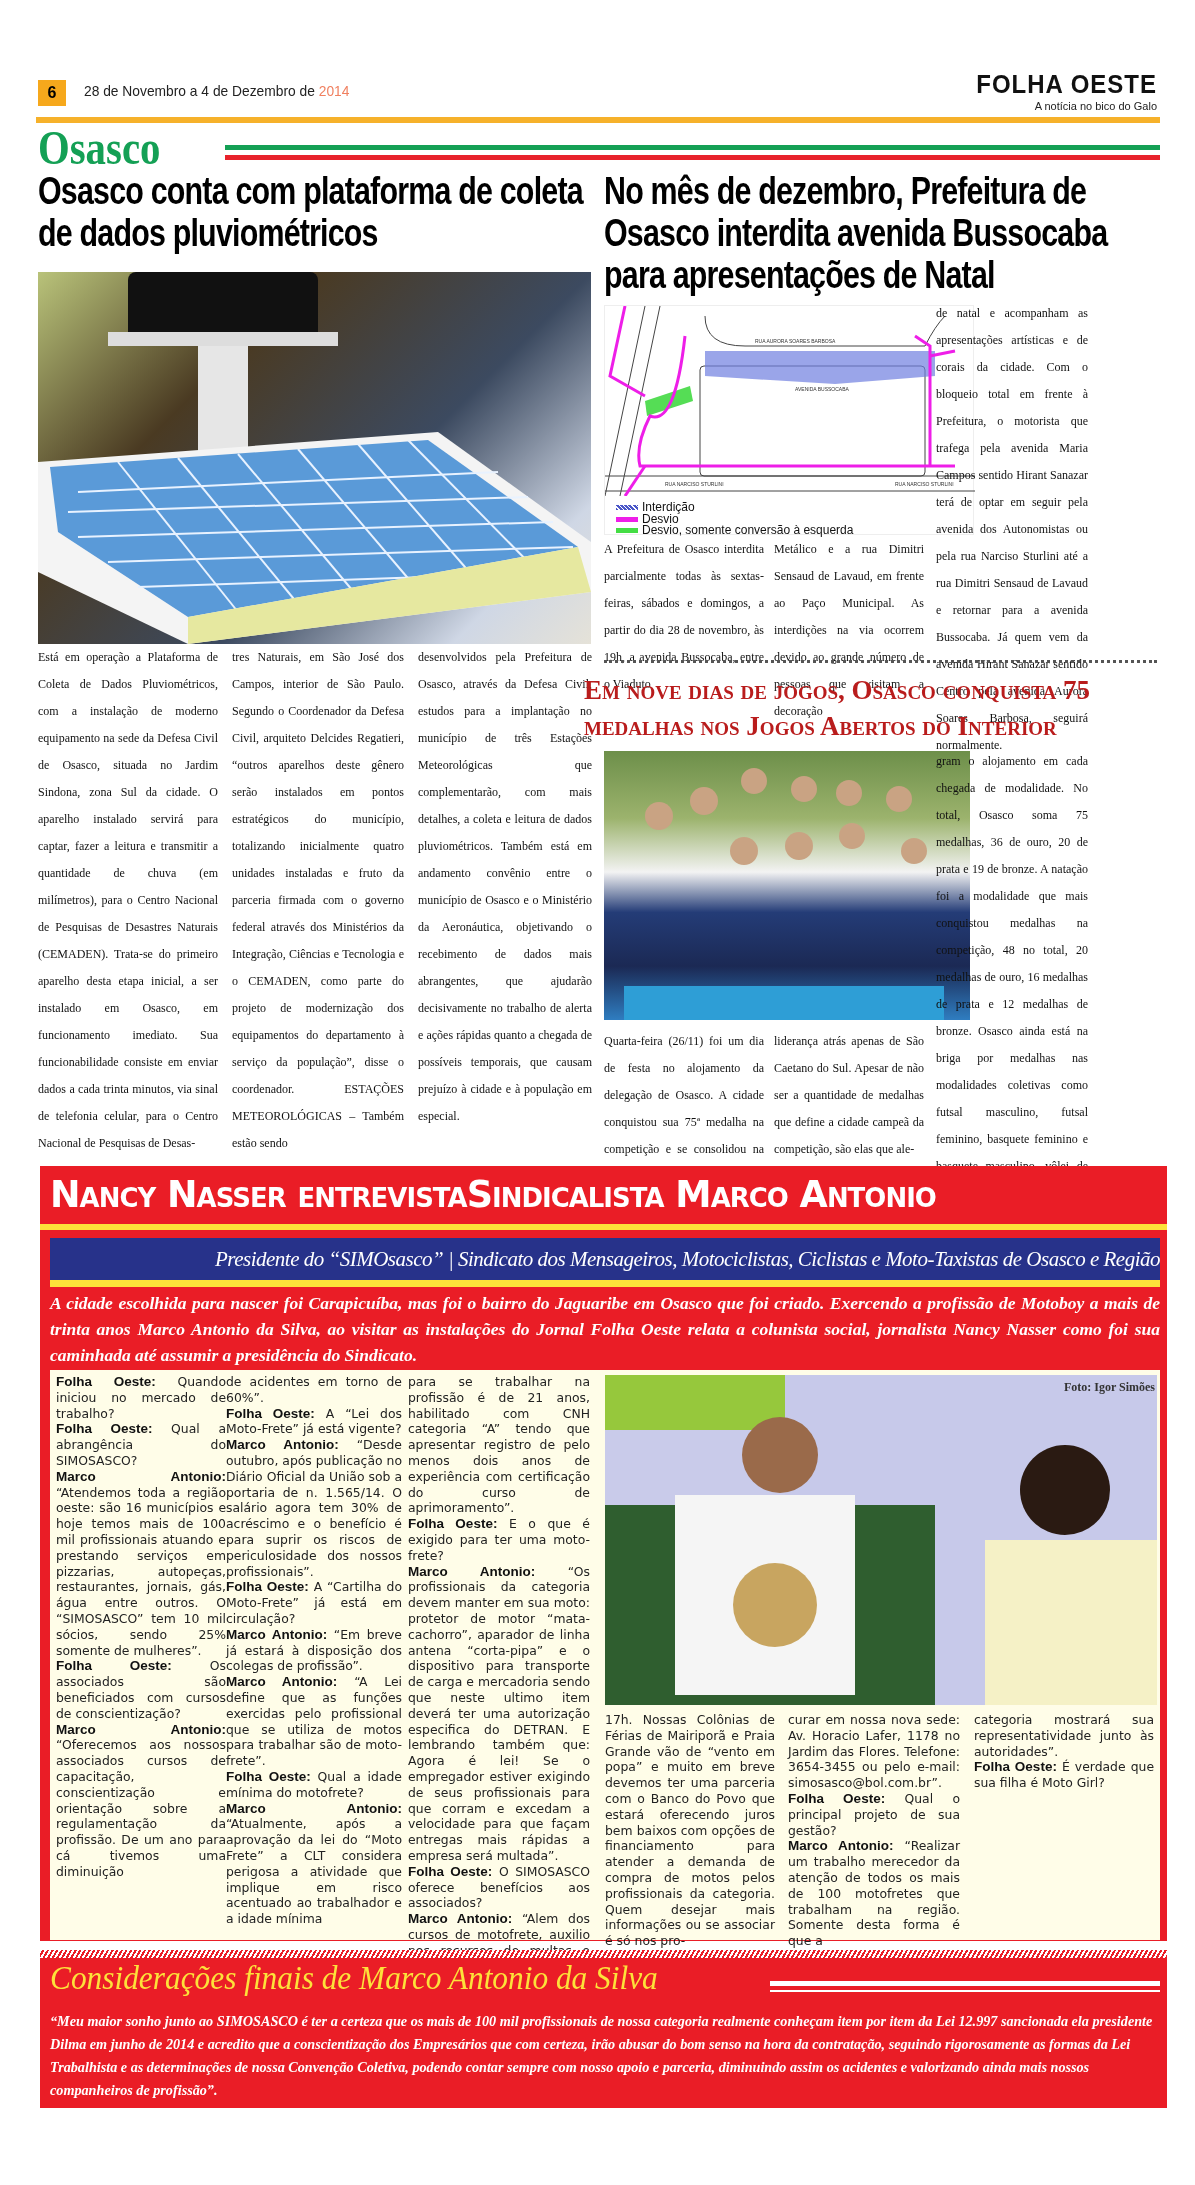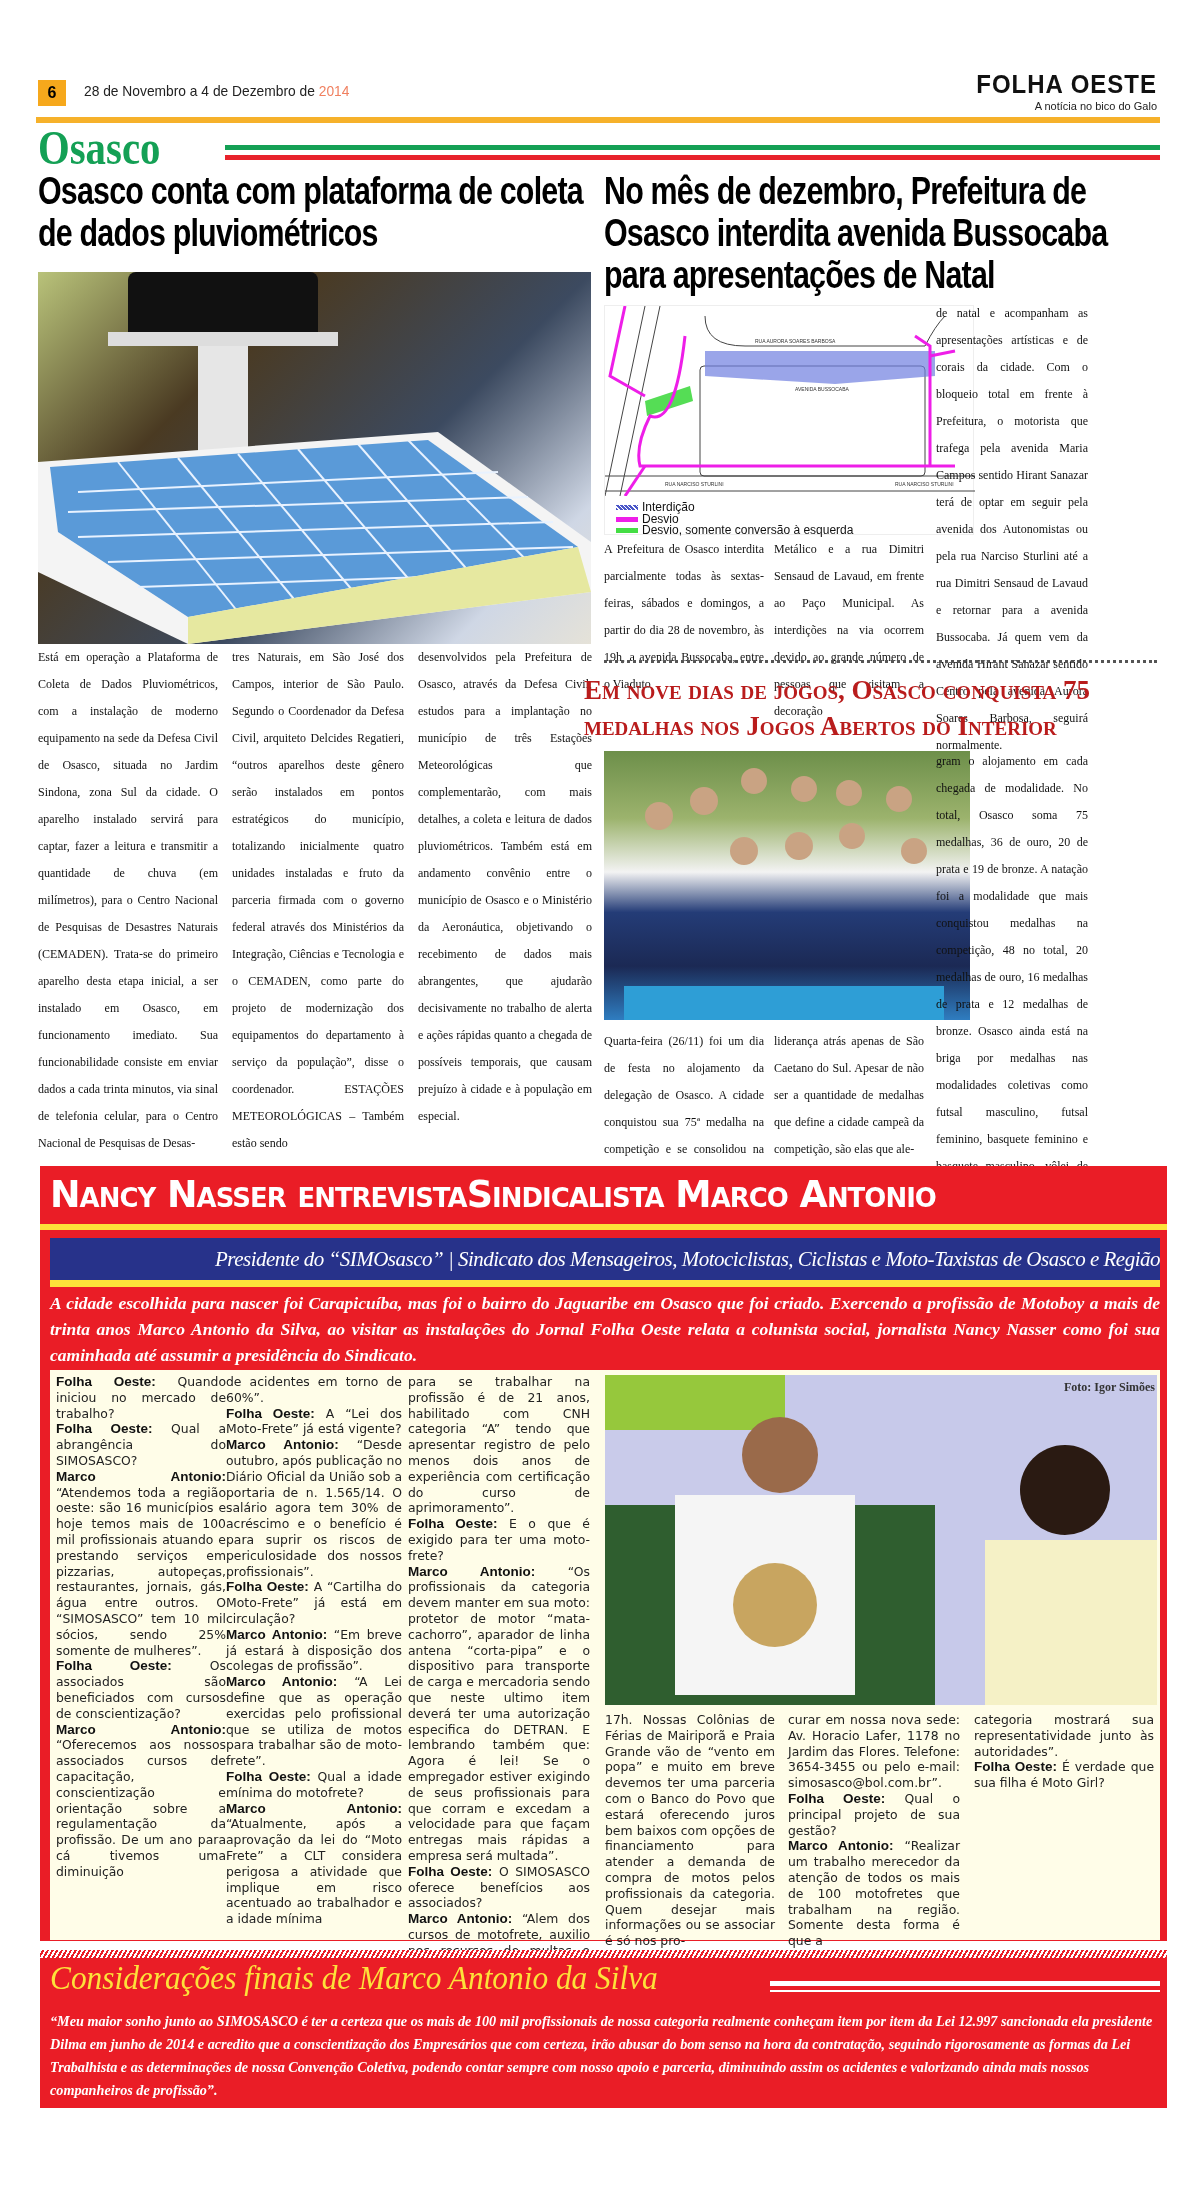--- a/index.html
+++ b/index.html
@@ -158,21 +158,21 @@
     <div><b>Folha Oeste:</b><span> Os associados são beneficiados com cursos de conscientização?</span></div>
     <div><b>Marco Antonio:</b><span> “Oferecemos aos nossos associados cursos de capacitação, conscientização e orientação sobre a regulamentação da profissão. De um ano para cá tivemos uma diminuição</span></div>
   </div>
 <div class="abs icol" style="left:226px;top:1374px;width:176px">
 
 <div><span>de acidentes em torno de 60%”.</span></div>
     <div><b>Folha Oeste:</b><span> A “Lei dos Moto-Frete” já está vigente?</span></div>
     <div><b>Marco Antonio:</b><span> “Desde outubro, após publicação no Diário Oficial da União sob a portaria de n. 1.565/14. O salário agora tem 30% de acréscimo e o benefício é para suprir os riscos de periculosidade dos nossos profissionais”.</span></div>
     <div><b>Folha Oeste:</b><span> A “Cartilha do Moto-Frete” já está em circulação?</span></div>
     <div><b>Marco Antonio:</b><span> “Em breve já estará à disposição dos colegas de profissão”.</span></div>
-    <div><b>Marco Antonio:</b><span> “A Lei define que as operação exercidas pelo profissional que se utiliza de motos para trabalhar são de moto-frete”.</span></div>
+    <div><b>Marco Antonio:</b><span> “A Lei define que as funções exercidas pelo profissional que se utiliza de motos para trabalhar são de moto-frete”.</span></div>
     <div><b>Folha Oeste:</b><span> Qual a idade mínima do motofrete?</span></div>
     <div><b>Marco Antonio:</b><span> “Atualmente, após a aprovação da lei do “Moto Frete” a CLT considera perigosa a atividade que implique em risco acentuado ao trabalhador e a idade mínima</span></div>
   </div>
 <div class="abs icol" style="left:408px;top:1374px;width:182px">
 
 <div><span>para se trabalhar na profissão é de 21 anos, habilitado com CNH categoria “A” tendo que apresentar registro de pelo menos dois anos de experiência com certificação do curso de aprimoramento”.</span></div>
     <div><b>Folha Oeste:</b><span> E o que é exigido para ter uma moto-frete?</span></div>
     <div><b>Marco Antonio:</b><span> “Os profissionais da categoria devem manter em sua moto: protetor de motor “mata-cachorro”, aparador de linha antena “corta-pipa” e o dispositivo para transporte de carga e mercadoria sendo que neste ultimo item deverá ter uma autorização especifica do DETRAN. E lembrando também que: Agora é lei! Se o empregador estiver exigindo de seus profissionais para que corram e excedam a velocidade para que façam entregas mais rápidas a empresa será multada”.</span></div>
     <div><b>Folha Oeste:</b><span> O SIMOSASCO oferece benefícios aos associados?</span></div>
     <div><b>Marco Antonio:</b><span> “Alem dos cursos de motofrete, auxilio nos recursos de multas e DPVAT, temos também assistência jurídica toda sexta-feira das 08 às</span></div>

